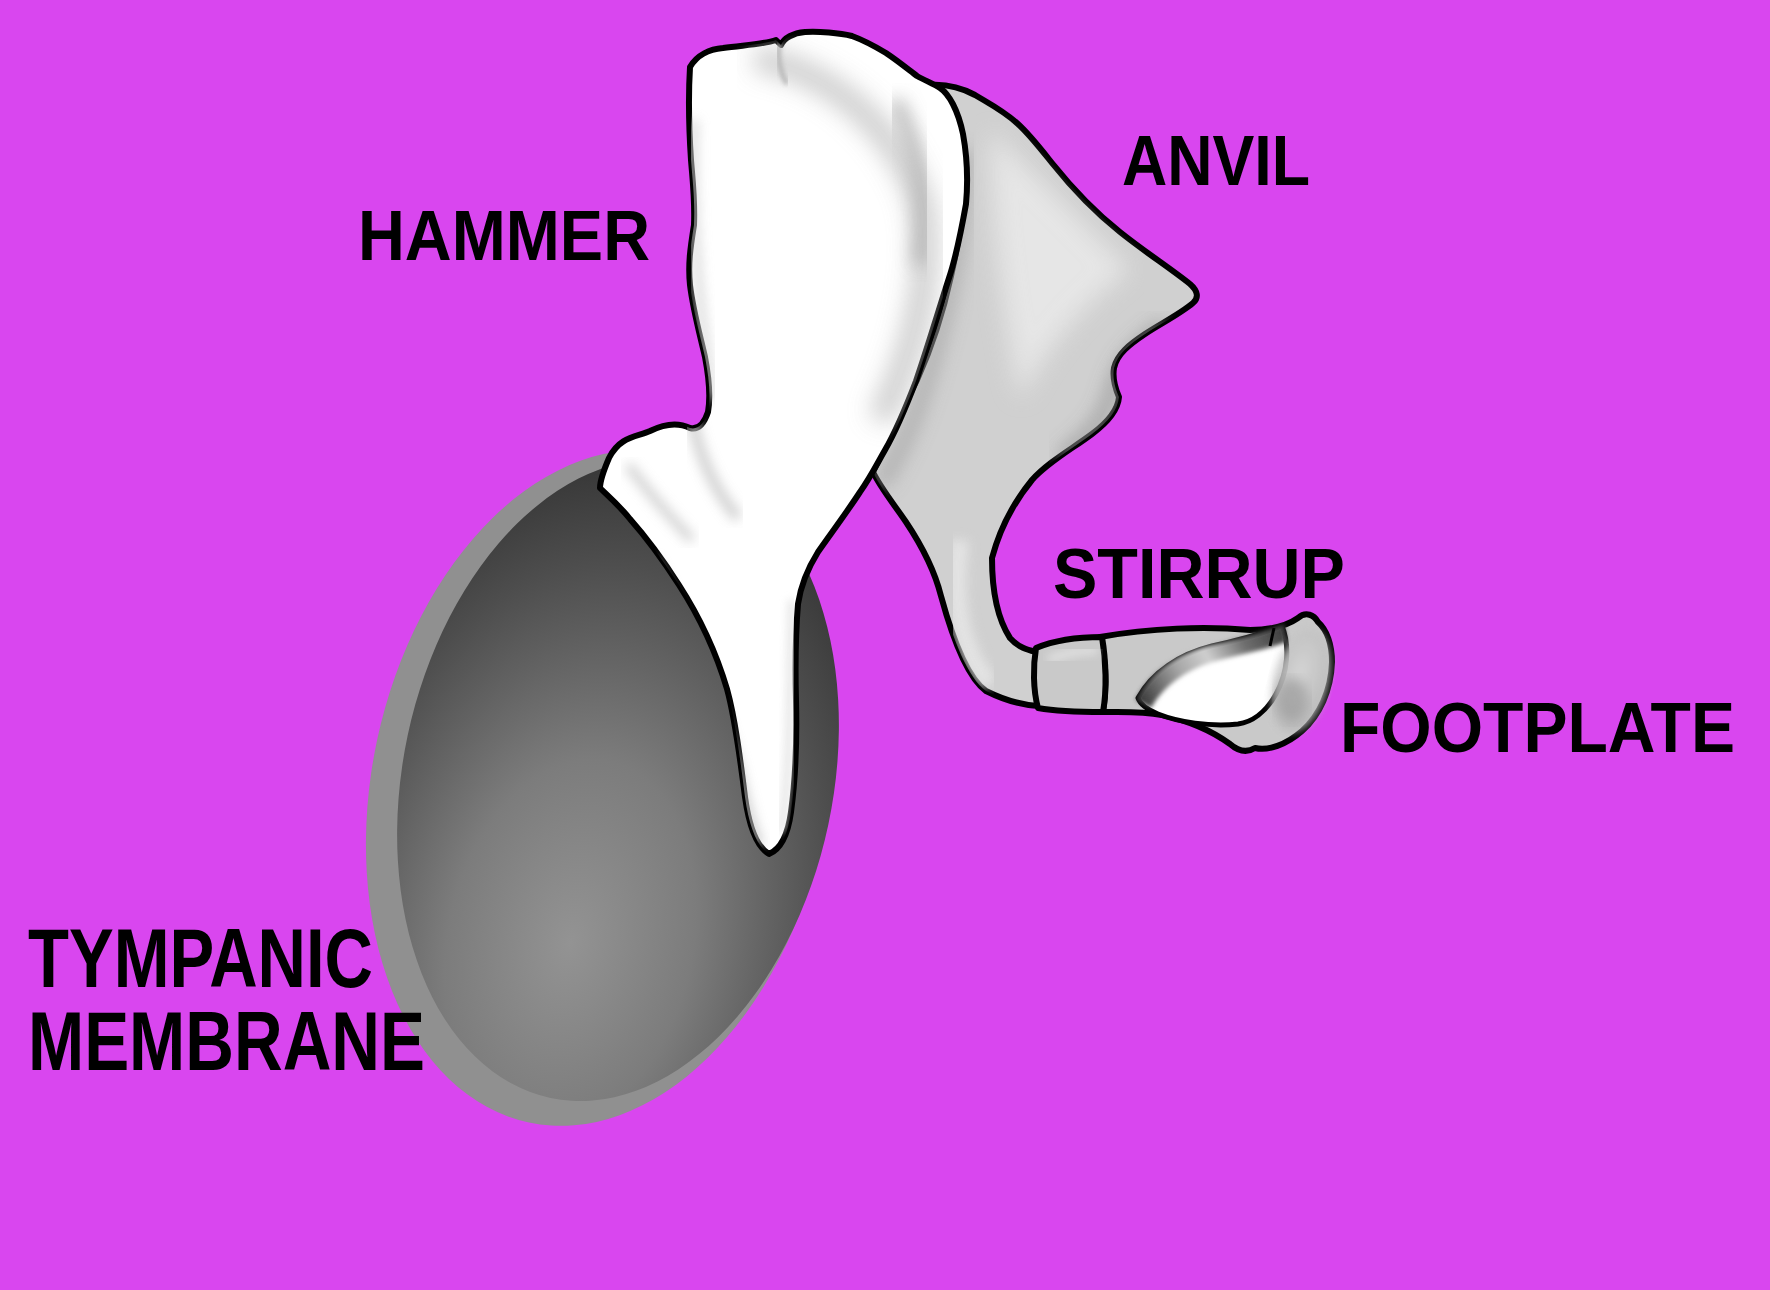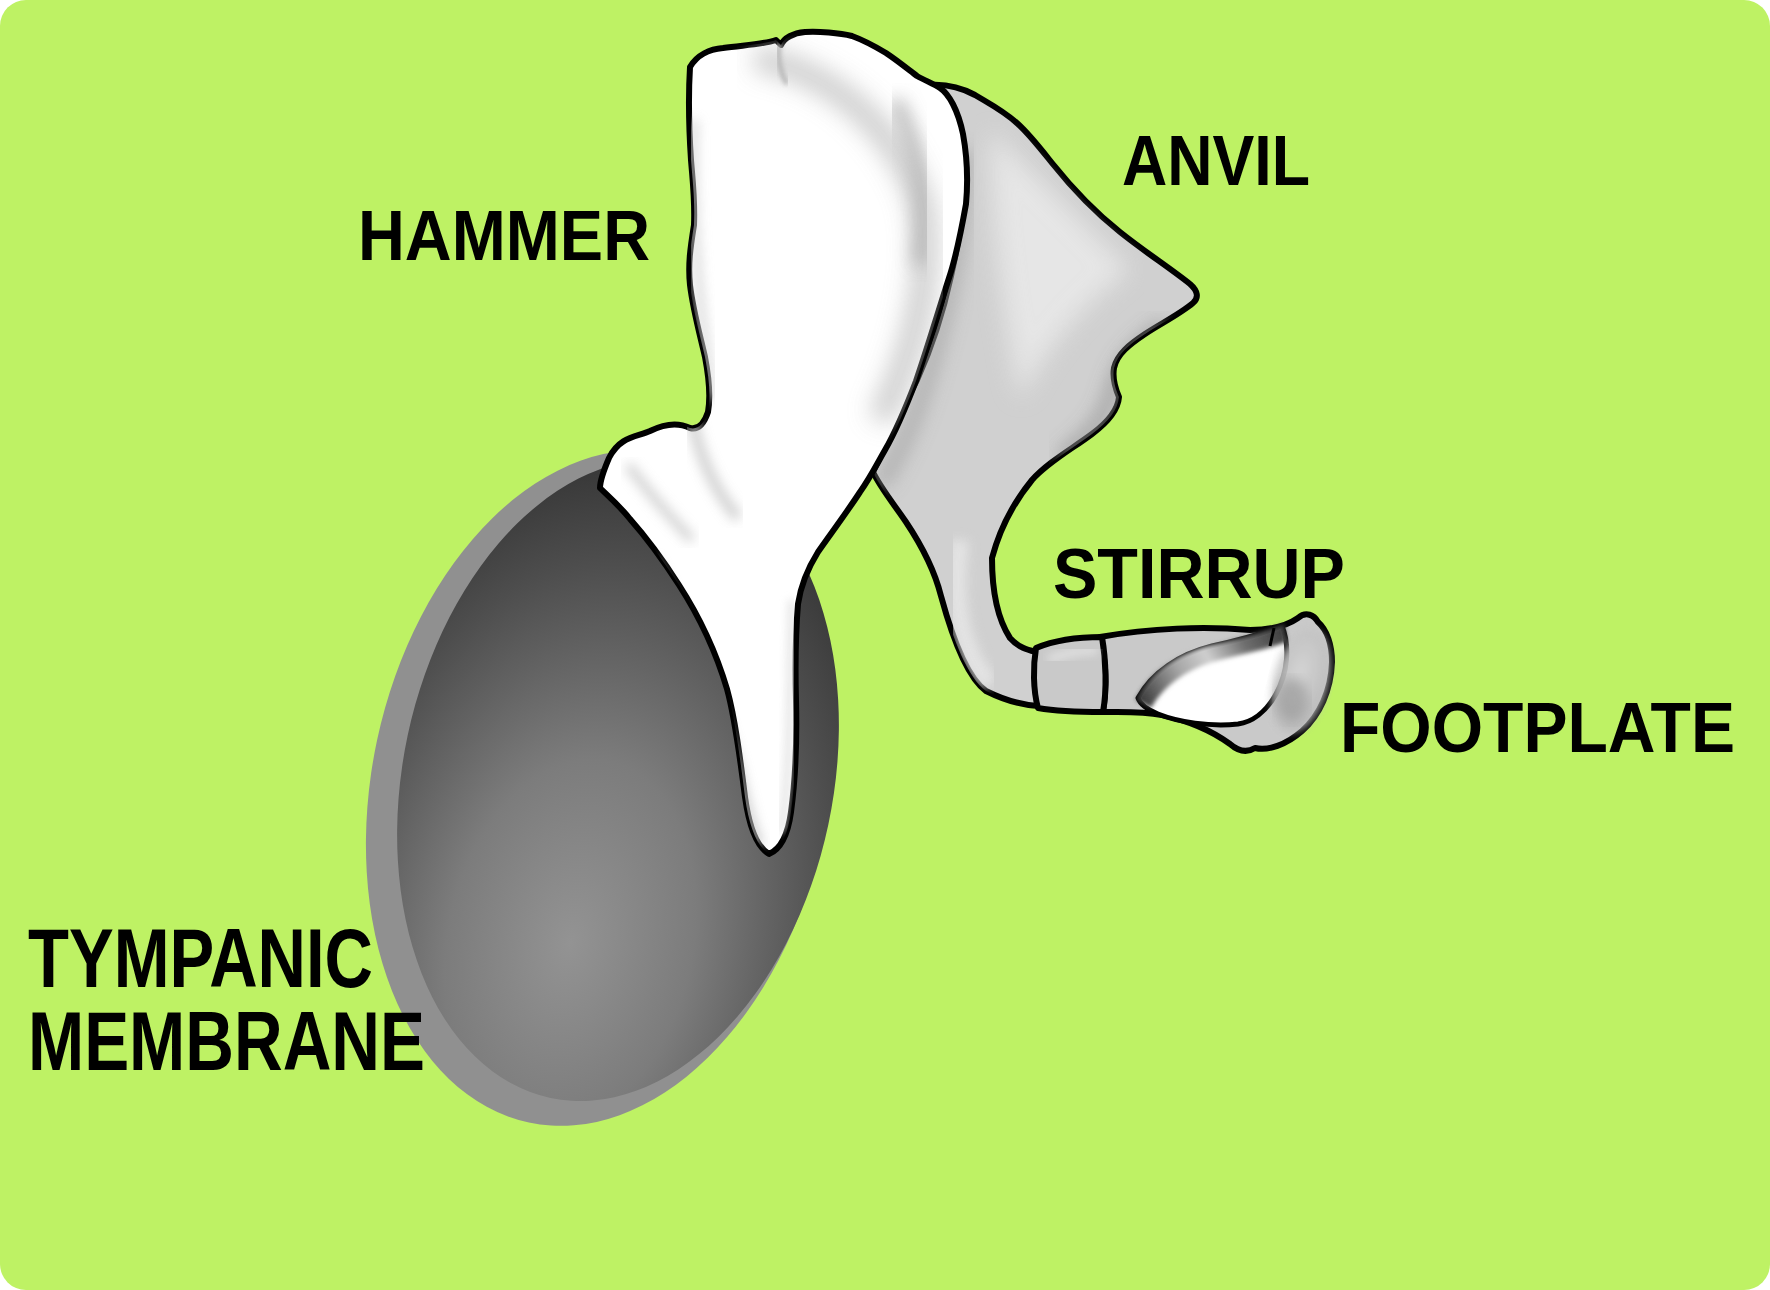--- a/index.html
+++ b/index.html
@@ -8,22 +8,21 @@
     background: #ffffff;
     width: 1770px;
     height: 1290px;
     overflow: hidden;
     font-family: "Liberation Sans", sans-serif;
   }
   #canvas {
     position: relative;
     width: 1770px;
     height: 1290px;
-    background: #bef264;
-    border-radius: 26px;
+    background: #d946ef;
   }
   svg { display: block; }
   .diagram-label {
     font-family: "Liberation Sans", sans-serif;
     font-weight: bold;
     fill: #000000;
   }
   .label-small { font-size: 70px; }
   .label-large { font-size: 84px; }
 </style>

